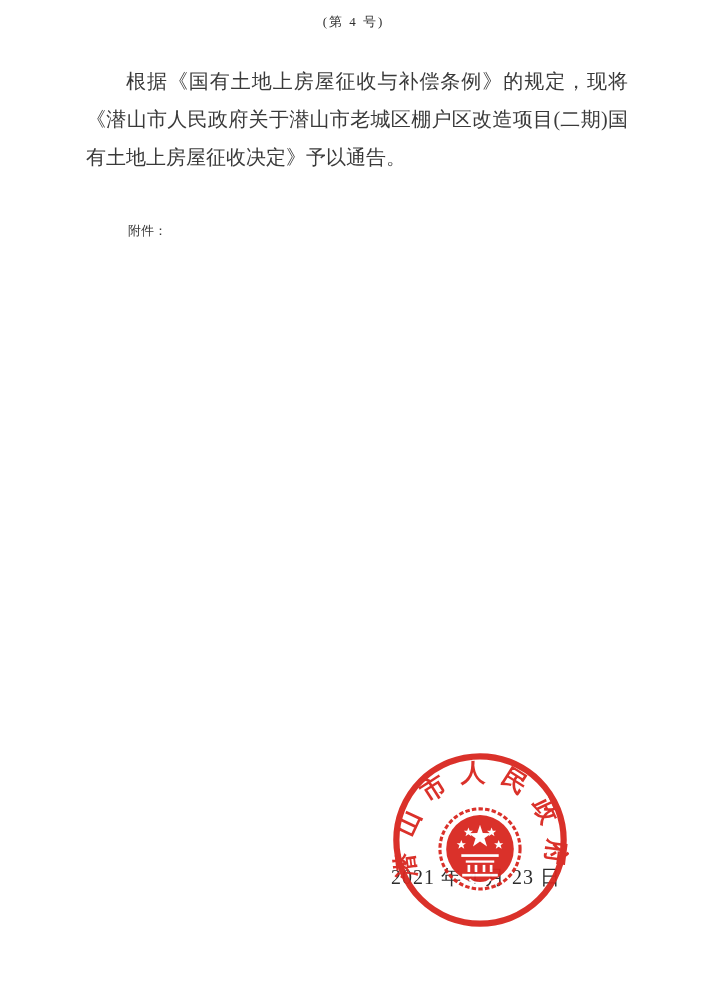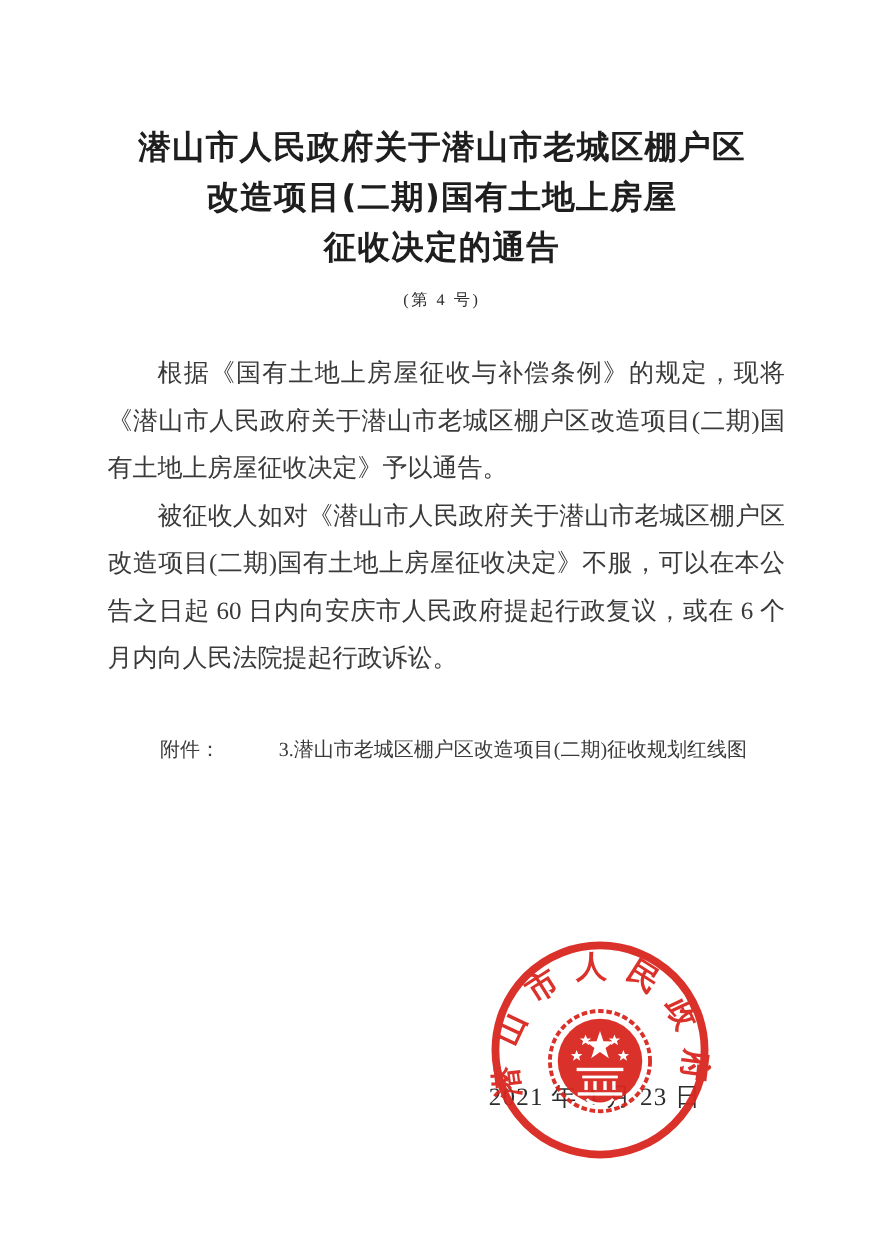--- a/index.html
+++ b/index.html
@@ -43,24 +43,23 @@
     line-height: 38px;
     color: #3a3a3a;
     text-align: justify;
   }
   .body-text p { text-indent: 2em; }
 
   .attachments {
     margin-top: 36px;
     margin-left: 128px;
     display: flex;
-    font-size: 16px;
+    font-size: 13px;
     line-height: 38px;
     color: #3a3a3a;
-    gap: 47px;
   }
   .attachments .att-label {
     flex: 0 0 auto;
     white-space: nowrap;
   }
   .attachments .att-items { width: 460px; }
   .attachments .att-item {
     padding-left: 1.1em;
     text-indent: -1.1em;
   }
@@ -83,37 +82,30 @@
     height: 178px;
     z-index: 2;
     opacity: 0.95;
   }
 </style>
 </head>
 <body>
 
 <div class="page">
 
-  <h1 class="title">
-    <span class="tline">潜山市人民政府关于潜山市老城区棚户区</span>
-    <span class="tline">改造项目(二期)国有土地上房屋</span>
-    <span class="tline">征收决定的通告</span>
-  </h1>
 
   <div class="doc-number">(第 4 号)</div>
 
   <div class="body-text">
     <p>根据《国有土地上房屋征收与补偿条例》的规定，现将《潜山市人民政府关于潜山市老城区棚户区改造项目(二期)国有土地上房屋征收决定》予以通告。</p>
-    <p>被征收人如对《潜山市人民政府关于潜山市老城区棚户区改造项目(二期)国有土地上房屋征收决定》不服，可以在本公告之日起 60 日内向安庆市人民政府提起行政复议，或在 6 个月内向人民法院提起行政诉讼。</p>
   </div>
 
   <div class="attachments">
     <span class="att-label">附件：</span>
     <div class="att-items">
-      <div class="att-item">3.潜山市老城区棚户区改造项目(二期)征收规划红线图</div>
     </div>
   </div>
 
   <div class="date-line">2021 年 4 月 23 日</div>
 
   <svg class="seal" viewBox="0 0 200 200" xmlns="http://www.w3.org/2000/svg">
 
     <circle cx="100" cy="100" r="94" fill="none" stroke="#d9261f" stroke-width="7"></circle>
 
     <defs>

